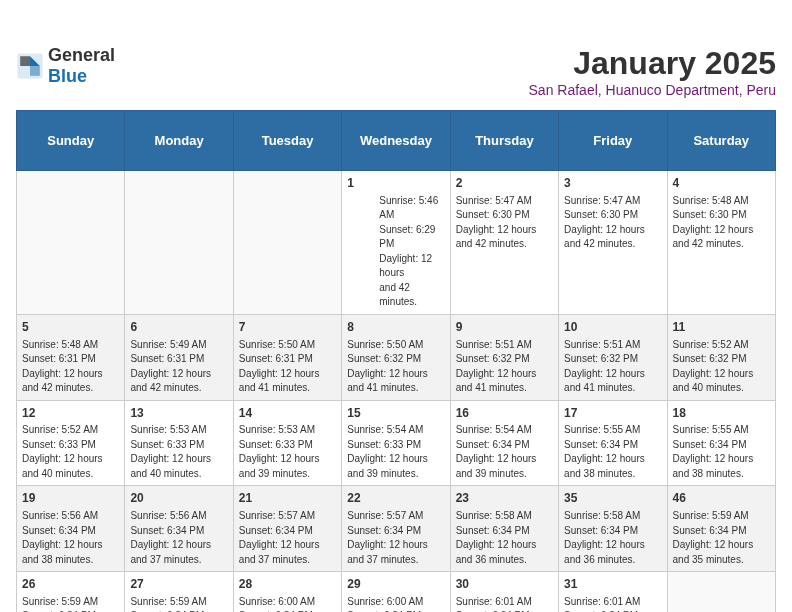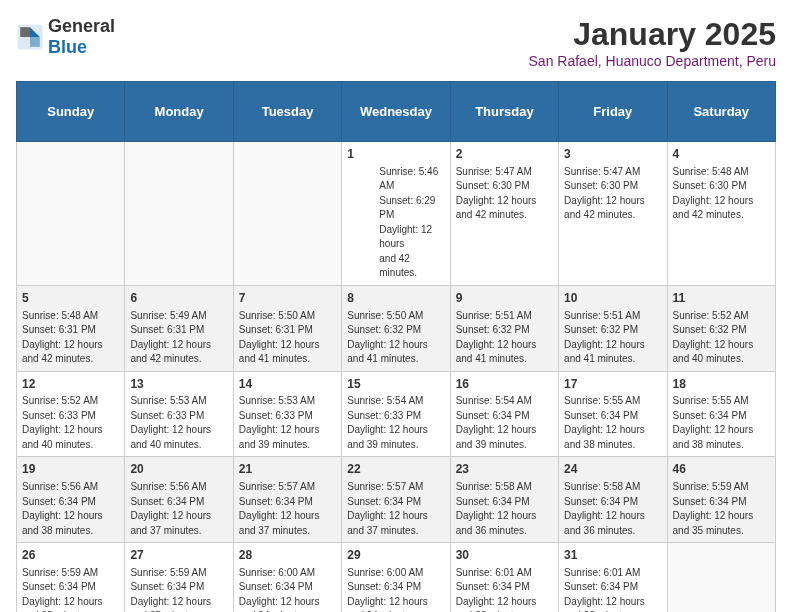--- a/index.html
+++ b/index.html
@@ -8,20 +8,21 @@
       background: #fff;
       width: 792px;
       min-height: 612px;
       padding: 16px;
     }
     .header-section {
       display: flex;
       justify-content: space-between;
       align-items: flex-start;
       margin-bottom: 12px;
+      margin-top: 29px;
     }
     .logo {
       display: flex;
       align-items: center;
       gap: 4px;
     }
     .logo-icon {
       width: 28px;
       height: 28px;
     }
@@ -278,21 +279,21 @@
 and 37 minutes.</div>
         </td>
         <td class="row-shade">
           <div class="day-number">23</div>
           <div class="day-info" style="white-space: pre-line;">Sunrise: 5:58 AM
 Sunset: 6:34 PM
 Daylight: 12 hours
 and 36 minutes.</div>
         </td>
         <td class="row-shade">
-          <div class="day-number">24</div>
+          <div class="day-number">35</div>
           <div class="day-info" style="white-space: pre-line;">Sunrise: 5:58 AM
 Sunset: 6:34 PM
 Daylight: 12 hours
 and 36 minutes.</div>
         </td>
         <td class="row-shade">
           <div class="day-number">46</div>
           <div class="day-info" style="white-space: pre-line;">Sunrise: 5:59 AM
 Sunset: 6:34 PM
 Daylight: 12 hours

